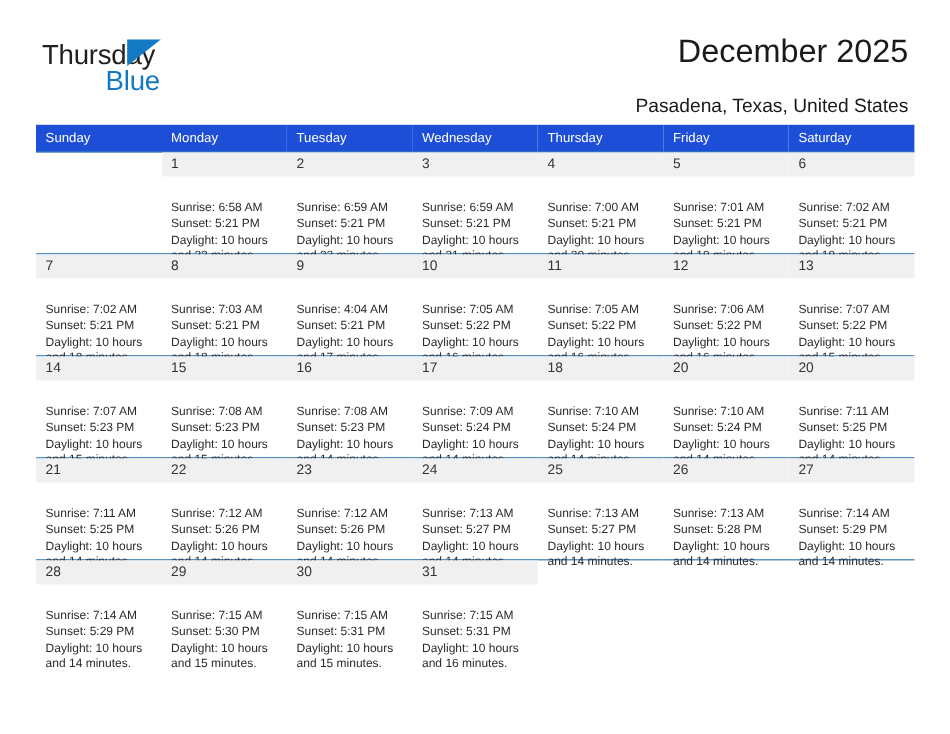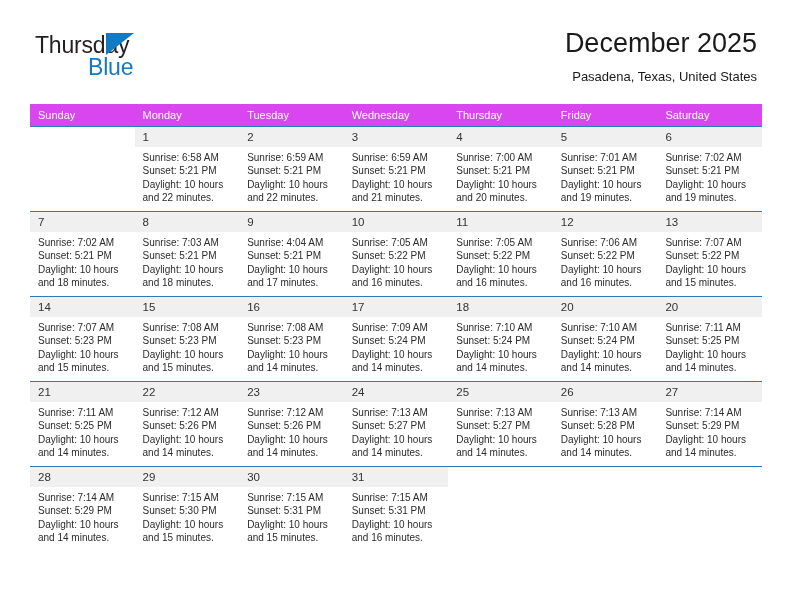--- a/index.html
+++ b/index.html
@@ -70,38 +70,38 @@
     text-align: right;
   }
   .month-title {
     font-size: 27px;
     font-weight: normal;
     color: #1a1a1a;
     line-height: 34px;
     white-space: nowrap;
   }
   .location {
-    margin-top: 8px;
-    font-size: 13px;
+    margin-top: 20px;
+    font-size: 16px;
     color: #1a1a1a;
     line-height: 17px;
     white-space: nowrap;
   }
 
   
   .calendar {
     position: absolute;
     left: 30px;
     top: 104px;
     width: 732px;
     border-collapse: collapse;
     table-layout: fixed;
   }
   .calendar th {
-    background: #d946ef;
+    background: #1d4ed8;
     color: #ffffff;
     font-size: 11px;
     font-weight: normal;
     text-align: left;
     padding: 5px 0 5px 8px;
     height: 12px;
     border: none;
   }
   .calendar td {
     vertical-align: top;
@@ -123,20 +123,21 @@
     height: 12px;
   }
   .cell-empty .daynum {
     background: transparent;
   }
   .details {
     padding: 4px 6px 0 8px;
     font-size: 10px;
     line-height: 13.3px;
     color: #2b2b2b;
+    margin-top: 16px;
   }
   .details div {
     white-space: nowrap;
   }
   .details .daylight {
     white-space: normal;
   }
 </style>
 </head>
 <body>

